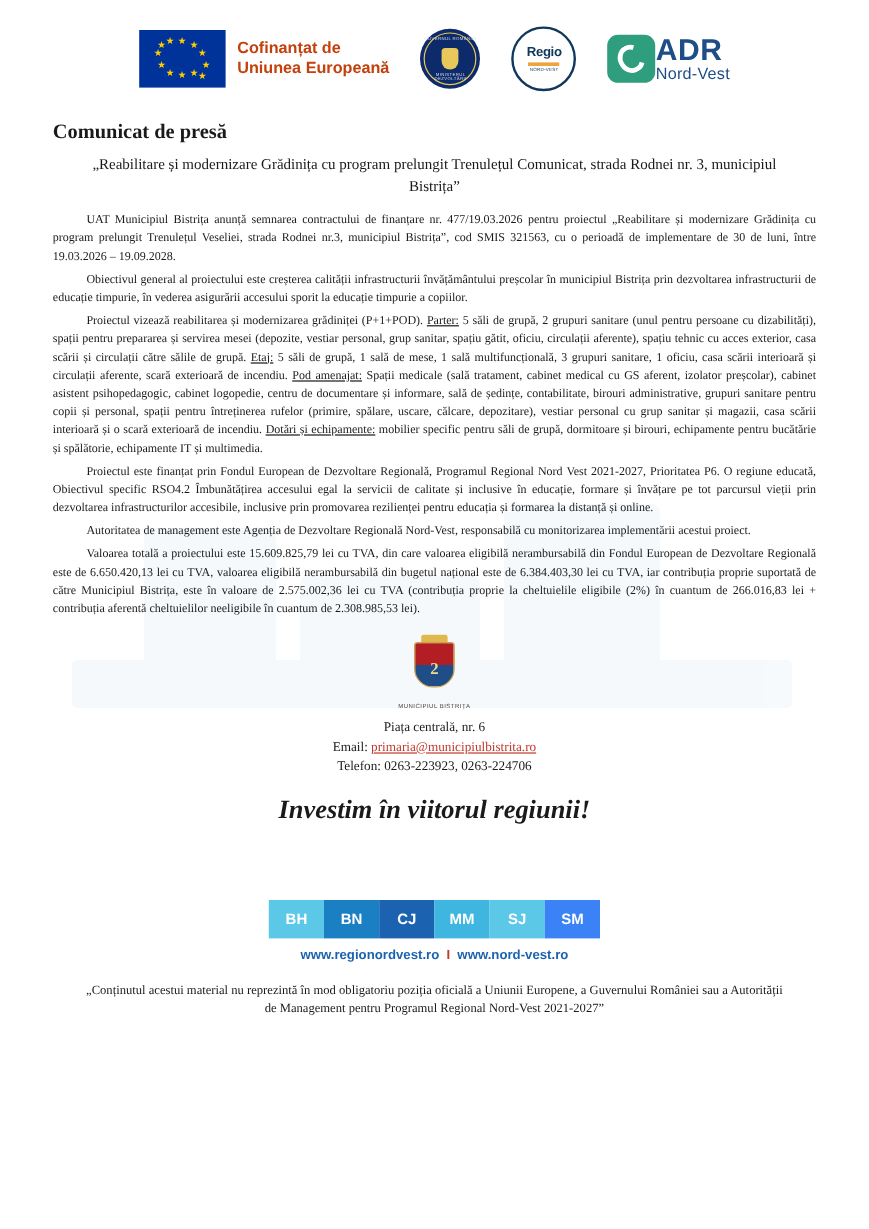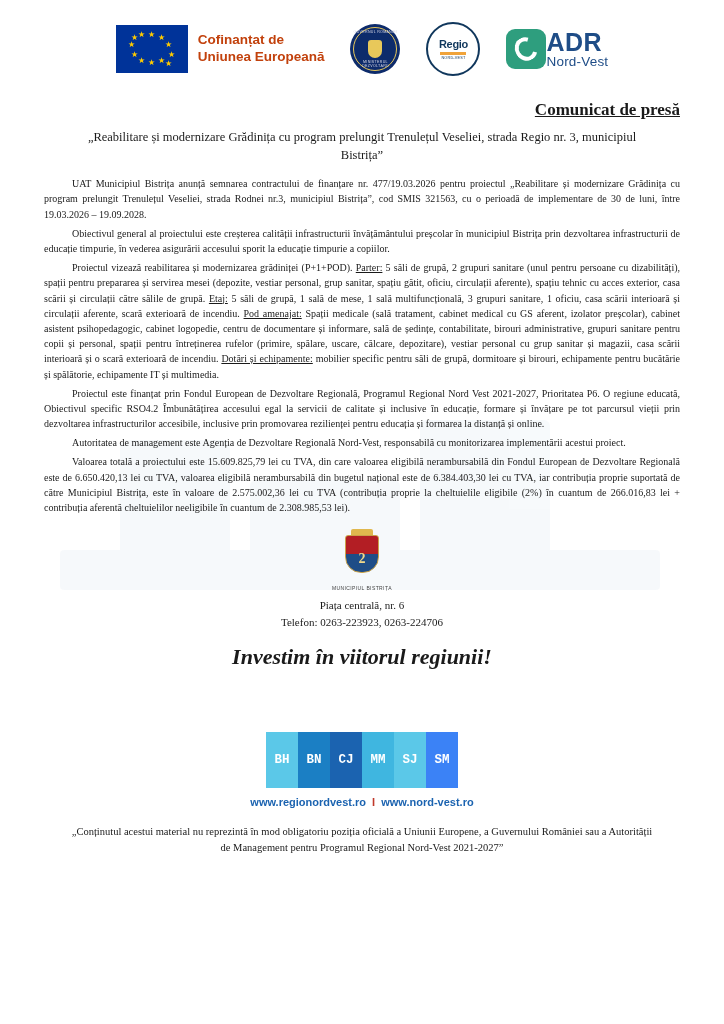--- a/index.html
+++ b/index.html
@@ -172,26 +172,25 @@
   }
   .adr-text .adr-sub {
     font-family: "Liberation Sans", sans-serif;
     font-size: 13.5px;
     color: #1f4d87;
     letter-spacing: .2px;
   }
 
   
   h1.doc-title {
-    text-align: right;
+    text-align: left;
     font-size: 17px;
     font-weight: bold;
     margin: 14px 0 8px 0;
     font-family: "Liberation Serif", serif;
-    text-decoration: underline;
   }
   .doc-subtitle {
     text-align: center;
     font-size: 12.5px;
     line-height: 1.45;
     margin: 0 30px 12px 30px;
   }
   .doc-date {
     text-align: right;
     font-size: 12.5px;
@@ -270,24 +269,24 @@
     margin: 14px 0 0 0;
   }
 
   
   .county-strip {
     display: flex;
     justify-content: center;
     margin-top: 62px;
   }
   .county-strip .cell {
-    width: 32px;
-    padding: 21px 0;
-    text-align: center;
-    font-family: Liberation Mono, monospace;
+    width: 46px;
+    padding: 9px 0;
+    text-align: center;
+    font-family: Liberation Sans, sans-serif;
     font-weight: bold;
     font-size: 12.5px;
     color: #ffffff;
   }
   .sites {
     text-align: center;
     margin-top: 8px;
     font-family: "Liberation Sans", sans-serif;
     font-size: 11px;
     font-weight: bold;
@@ -355,21 +354,21 @@
         <div class="adr-mark"></div>
         <div class="adr-text">
           <div class="adr-main">ADR</div>
           <div class="adr-sub">Nord-Vest</div>
         </div>
       </div>
 
     </div>
 
     <h1 class="doc-title">Comunicat de presă</h1>
-    <div class="doc-subtitle">„Reabilitare și modernizare Grădinița cu program prelungit Trenulețul Veseliei, strada Regio nr. 3, municipiul Bistrița”</div>
+    <div class="doc-subtitle">„Reabilitare și modernizare Grădinița cu program prelungit Trenulețul Comunicat, strada Rodnei nr. 3, municipiul Bistrița”</div>
 
     <p class="para">UAT Municipiul Bistrița anunță semnarea contractului de finanțare nr. 477/19.03.2026 pentru proiectul „Reabilitare și modernizare Grădinița cu program prelungit Trenulețul Veseliei, strada Rodnei nr.3, municipiul Bistrița”, cod SMIS 321563, cu o perioadă de implementare de 30 de luni, între 19.03.2026 – 19.09.2028.</p>
     <p class="para">Obiectivul general al proiectului este creșterea calității infrastructurii învățământului preșcolar în municipiul Bistrița prin dezvoltarea infrastructurii de educație timpurie, în vederea asigurării accesului sporit la educație timpurie a copiilor.</p>
 
     <p class="para"><span>Proiectul vizează reabilitarea și modernizarea grădiniței (P+1+POD). </span><span class="u">Parter:</span><span> 5 săli de grupă, 2 grupuri sanitare (unul pentru persoane cu dizabilități), spații pentru prepararea și servirea mesei (depozite, vestiar personal, grup sanitar, spațiu gătit, oficiu, circulații aferente), spațiu tehnic cu acces exterior, casa scării și circulații către sălile de grupă. </span><span class="u">Etaj:</span><span> 5 săli de grupă, 1 sală de mese, 1 sală multifuncțională, 3 grupuri sanitare, 1 oficiu, casa scării interioară și circulații aferente, scară exterioară de incendiu. </span><span class="u">Pod amenajat:</span><span> Spații medicale (sală tratament, cabinet medical cu GS aferent, izolator preșcolar), cabinet asistent psihopedagogic, cabinet logopedie, centru de documentare și informare, sală de ședințe, contabilitate, birouri administrative, grupuri sanitare pentru copii și personal, spații pentru întreținerea rufelor (primire, spălare, uscare, călcare, depozitare), vestiar personal cu grup sanitar și magazii, casa scării interioară și o scară exterioară de incendiu. </span><span class="u">Dotări și echipamente:</span><span> mobilier specific pentru săli de grupă, dormitoare și birouri, echipamente pentru bucătărie și spălătorie, echipamente IT și multimedia.</span></p>
 
     <p class="para">Proiectul este finanțat prin Fondul European de Dezvoltare Regională, Programul Regional Nord Vest 2021-2027, Prioritatea P6. O regiune educată, Obiectivul specific RSO4.2 Îmbunătățirea accesului egal la servicii de calitate și inclusive în educație, formare și învățare pe tot parcursul vieții prin dezvoltarea infrastructurilor accesibile, inclusive prin promovarea rezilienței pentru educația și formarea la distanță și online.</p>
     <p class="para">Autoritatea de management este Agenția de Dezvoltare Regională Nord-Vest, responsabilă cu monitorizarea implementării acestui proiect.</p>
     <p class="para">Valoarea totală a proiectului este 15.609.825,79 lei cu TVA, din care valoarea eligibilă nerambursabilă din Fondul European de Dezvoltare Regională este de 6.650.420,13 lei cu TVA, valoarea eligibilă nerambursabilă din bugetul național este de 6.384.403,30 lei cu TVA, iar contribuția proprie suportată de către Municipiul Bistrița, este în valoare de 2.575.002,36 lei cu TVA (contribuția proprie la cheltuielile eligibile (2%) în cuantum de 266.016,83 lei + contribuția aferentă cheltuielilor neeligibile în cuantum de 2.308.985,53 lei).</p>
 
@@ -377,20 +376,21 @@
       <div class="city-crest">
         <div class="crown"></div>
         <div class="shield"></div>
         <div class="num">2</div>
       </div>
       <div class="crest-caption">MUNICIPIUL BISTRIȚA</div>
     </div>
 
     <div class="contact">
       <div>Piața centrală, nr. 6</div>
+      <div><span>Email: </span><span class="email-link">primaria@municipiulbistrita.ro</span></div>
       <div>Telefon: 0263-223923, 0263-224706</div>
     </div>
 
     <div class="slogan">Investim în viitorul regiunii!</div>
 
     <div class="county-strip">
       <div class="cell" style="background:#5bc8e8;">BH</div>
       <div class="cell" style="background:#1b7fc4;">BN</div>
       <div class="cell" style="background:#1b63b0;">CJ</div>
       <div class="cell" style="background:#3fb6e0;">MM</div>

